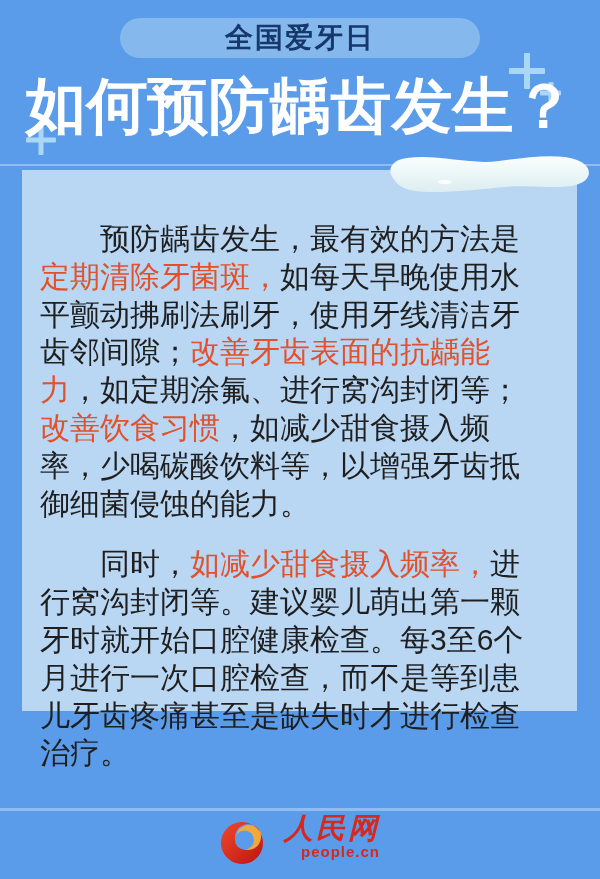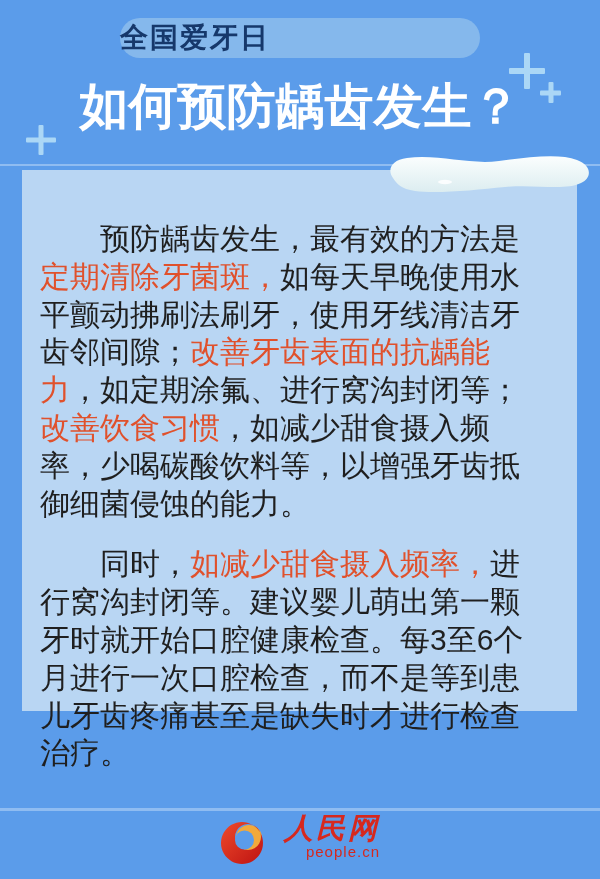--- a/index.html
+++ b/index.html
@@ -24,32 +24,32 @@
     width: 360px;
     height: 40px;
     border-radius: 20px;
     background: var(--badge-bg, #85B8EC);
     color: var(--badge-text, #16386B);
     font-size: 28px;
     font-weight: 600;
     letter-spacing: 2px;
     display: flex;
     align-items: center;
-    justify-content: flex-start;
+    justify-content: center;
   }
 
   
   .title {
     position: absolute;
     top: 78px;
     left: 0;
     width: 100%;
     text-align: center;
     color: var(--title-text, #FFFFFF);
-    font-size: 49px;
+    font-size: 61px;
     line-height: 56px;
     font-weight: 900;
     letter-spacing: 0px;
   }
 
   
   .plus { position: absolute; }
   .plus::before, .plus::after {
     content: "";
     position: absolute;
@@ -118,21 +118,21 @@
   .logo-text-cn {
     font-size: 29px;
     font-weight: bold;
     font-style: italic;
     letter-spacing: 3px;
     color: var(--logo-red, #D6281E);
     line-height: 32px;
   }
   .logo-text-en {
     font-size: 15px;
-    font-weight: normal;
+    font-weight: bold;
     letter-spacing: 1px;
     color: var(--logo-red, #D6281E);
     margin-top: -1px;
     align-self: flex-end;
   }
 </style>
 </head>
 <body>
 
 <span class="plus" id="plus-left"></span>

